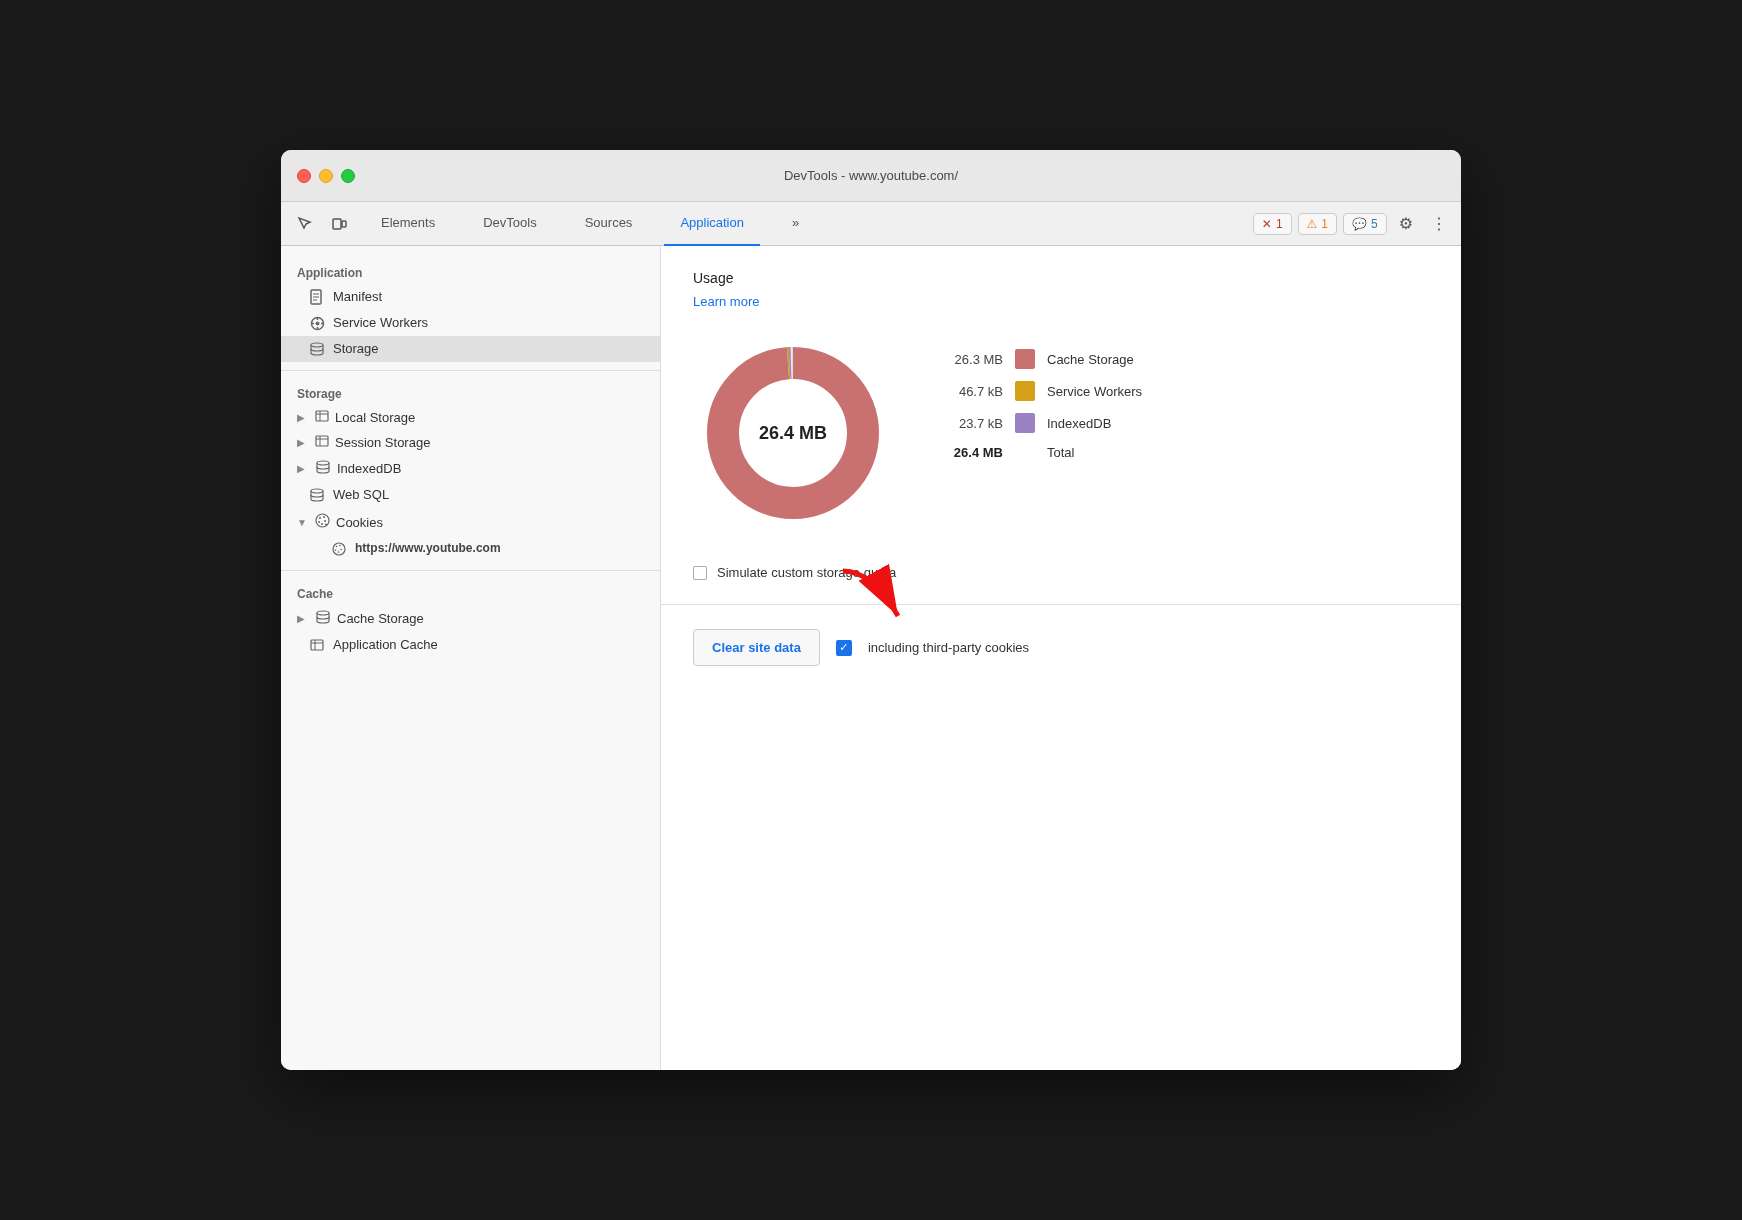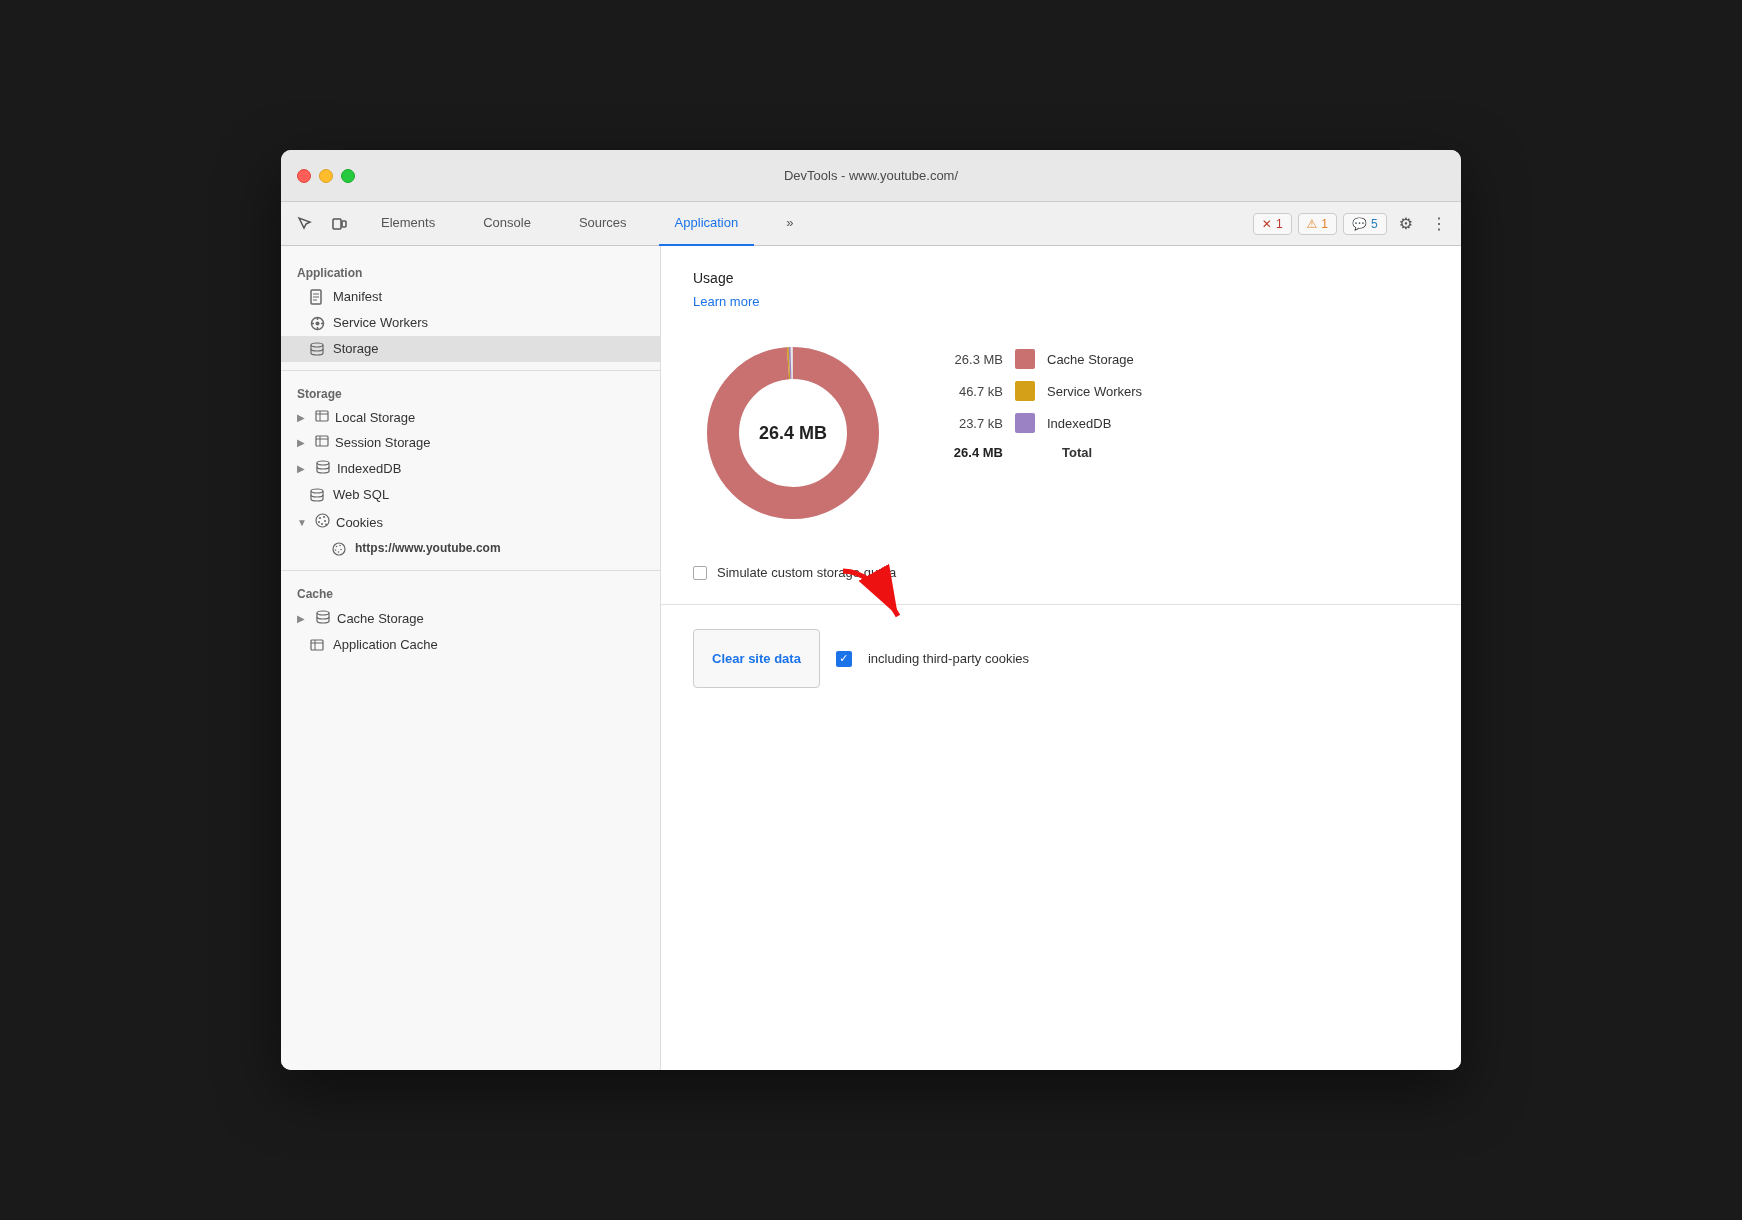--- a/index.html
+++ b/index.html
@@ -262,22 +262,21 @@
       width: 20px;
       height: 20px;
       border-radius: 2px;
       flex-shrink: 0;
     }
     .legend-label {
       font-size: 13px;
       color: #333;
     }
     .legend-label.bold {
-      font-weight: 700;
-      margin-left: 15px;
+      font-weight: 400;
     }
     .simulate-row {
       display: flex;
       align-items: center;
       gap: 10px;
       margin-bottom: 24px;
     }
     .simulate-checkbox {
       width: 14px;
       height: 14px;
@@ -295,21 +294,21 @@
       margin: 0 -32px;
       margin-bottom: 24px;
     }
     .clear-section {
       display: flex;
       align-items: center;
       gap: 16px;
       position: relative;
     }
     .clear-btn {
-      padding: 21px 18px;
+      padding: 10px 18px;
       border: 1px solid #ccc;
       border-radius: 4px;
       background: #f8f8f8;
       color: #1a73e8;
       font-size: 13px;
       font-weight: 600;
       cursor: pointer;
       white-space: nowrap;
     }
     .checkbox-checked {
@@ -351,21 +350,21 @@
     </button>
     <button class="toolbar-icon-btn">
       <svg width="16" height="16" viewBox="0 0 16 16" fill="none">
         <rect x="2" y="3" width="8" height="10" rx="1" stroke="#555" stroke-width="1.5" fill="none"></rect>
         <rect x="11" y="5" width="4" height="6" rx="1" stroke="#555" stroke-width="1.5" fill="none"></rect>
       </svg>
     </button>
 
     <div class="toolbar-tabs">
       <div class="tab-item">Elements</div>
-      <div class="tab-item">Console</div>
+      <div class="tab-item">DevTools</div>
       <div class="tab-item">Sources</div>
       <div class="tab-item active">Application</div>
       <div class="tab-item">»</div>
     </div>
 
     <div class="toolbar-right">
       <div class="badge-btn badge-error">
         <span>✕</span>
         <span>1</span>
       </div>

